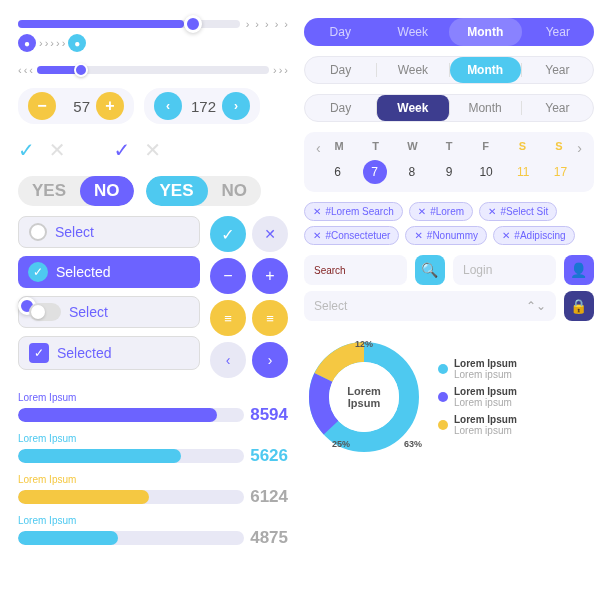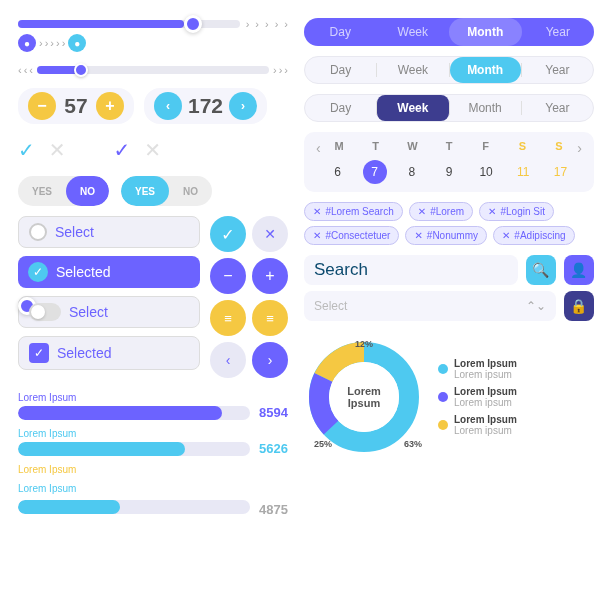--- a/index.html
+++ b/index.html
@@ -72,25 +72,25 @@
       border-radius: 50%;
       display: flex;
       align-items: center;
       justify-content: center;
       font-size: 16px;
       font-weight: bold;
       color: #fff;
       cursor: pointer;
     }
     .stepper-val {
-      font-size: 21px;
-      font-weight: 700;
+      font-size: 15px;
+      font-weight: 400;
       color: #555;
       min-width: 28px;
-      text-align: center;
+      text-align: right;
     }
     .bg-yellow { background: #f5c842; }
     .bg-blue { background: #4ec9f0; }
 
     
     .check-row {
       display: flex;
       align-items: center;
       gap: 14px;
     }
@@ -107,21 +107,21 @@
     }
     .yes-no-group {
       display: flex;
       background: #eee;
       border-radius: 20px;
       overflow: hidden;
       height: 30px;
     }
     .yn-btn {
       padding: 0 14px;
-      font-size: 10px;
+      font-size: 17px;
       font-weight: 700;
       display: flex;
       align-items: center;
       cursor: pointer;
       text-align: right;
     }
     .yn-active-purple { background: #6c63ff; color: #fff; border-radius: 20px; }
     .yn-active-blue { background: #4ec9f0; color: #fff; border-radius: 20px; }
     .yn-inactive { background: transparent; color: #aaa; }
 
@@ -204,21 +204,21 @@
     .progress-fill {
       height: 100%; border-radius: 7px;
       background: repeating-linear-gradient(
         45deg,
         transparent,
         transparent 3px,
         rgba(255,255,255,0.3) 3px,
         rgba(255,255,255,0.3) 6px
       );
     }
-    .progress-num { font-size: 13px; color: #555; font-weight: 600; min-width: 32px; text-align: right; }
+    .progress-num { font-size: 17px; color: #555; font-weight: 600; min-width: 32px; text-align: right; }
     .cal-tab {
       flex: 1;
       display: flex; align-items: center; justify-content: center;
       font-size: 12px; font-weight: 500;
       cursor: pointer;
     }
 
     
     .cal-grid-wrap {
       background: #f5f5fc;
@@ -480,28 +480,34 @@
         <span class="progress-label" style="color:#4ec9f0;">Lorem Ipsum</span>
         <div class="progress-row">
           <div class="progress-bar-bg">
             <div class="progress-fill" style="width:72%;background:#4ec9f0;"></div>
           </div>
           <span class="progress-num" style="color:#4ec9f0;">5626</span>
         </div>
       </div>
       <div class="progress-item">
         <span class="progress-label" style="color:#f5c842;">Lorem Ipsum</span>
+        <div class="progress-row">
+          <div class="progress-bar-bg">
+            <div class="progress-fill" style="width:58%;background:#f5c842;"></div>
+          </div>
+          <span class="progress-num" style="color:#aaa;">6124</span>
+        </div>
       </div>
       <div class="progress-item">
         <span class="progress-label" style="color:#4ec9f0;">Lorem Ipsum</span>
         <div class="progress-row">
           <div class="progress-bar-bg">
             <div class="progress-fill" style="width:44%;background:#4ec9f0;"></div>
           </div>
-          <span class="progress-num" style="color:#aaa;margin-top:6px;">4875</span>
+          <span class="progress-num" style="color:#aaa;">4875</span>
         </div>
       </div>
     </div>
 
   </div>
 
   <div class="right-panel">
 
     <div style="display:flex;background:#6c63ff;border-radius:20px;height:28px;overflow:hidden;">
       <div class="cal-tab" style="color:rgba(255,255,255,0.7);flex:1;">Day</div>
@@ -560,21 +566,21 @@
         <div class="tag tag-purple">
           <span class="tag-x">✕</span>
           <span>#Lorem Search</span>
         </div>
         <div class="tag tag-purple">
           <span class="tag-x">✕</span>
           <span>#Lorem</span>
         </div>
         <div class="tag tag-purple">
           <span class="tag-x">✕</span>
-          <span>#Login Sit</span>
+          <span>#Select Sit</span>
         </div>
       </div>
       <div class="tag-row">
         <div class="tag tag-purple">
           <span class="tag-x">✕</span>
           <span>#Consectetuer</span>
         </div>
         <div class="tag tag-purple">
           <span class="tag-x">✕</span>
           <span>#Nonummy</span>
@@ -582,23 +588,26 @@
         <div class="tag tag-purple">
           <span class="tag-x">✕</span>
           <span>#Adipiscing</span>
         </div>
       </div>
     </div>
 
     <div class="input-section">
       <div class="input-row">
         <div class="input-field">
-          <span style="color:#0c4a6e;font-size:17px;">Search</span>
+          <span style="color:#7f1d1d;font-size:10px;">Search</span>
         </div>
         <div class="input-icon input-icon-blue">🔍</div>
+        <div class="input-field">
+          <span style="color:#bbb;font-size:12px;">Login</span>
+        </div>
         <div class="input-icon input-icon-purple">👤</div>
       </div>
       <div class="input-row">
         <div class="select-field">
           <span style="color:#bbb;font-size:12px;">Select</span>
           <span class="chevron-icon">⌃⌄</span>
         </div>
         <div class="input-icon input-icon-dark">🔒</div>
       </div>
     </div>
@@ -610,21 +619,21 @@
           <circle cx="60" cy="60" r="45" fill="none" stroke="#4ec9f0" stroke-width="20" stroke-dasharray="282.74 282.74" stroke-dashoffset="0" transform="rotate(-90 60 60)"></circle>
 
           <circle cx="60" cy="60" r="45" fill="none" stroke="#6c63ff" stroke-width="20" stroke-dasharray="53.9 282.74" stroke-dashoffset="-178.1" transform="rotate(-90 60 60)"></circle>
 
           <circle cx="60" cy="60" r="45" fill="none" stroke="#f5c842" stroke-width="20" stroke-dasharray="70.7 282.74" stroke-dashoffset="-232" transform="rotate(-90 60 60)"></circle>
           <circle cx="60" cy="60" r="35" fill="white"></circle>
         </svg>
         <div class="donut-label">Lorem<br>Ipsum</div>
         
         <div style="position:absolute;top:2px;left:50%;transform:translateX(-50%);font-size:9px;font-weight:700;color:#555;">12%</div>
-        <div style="position:absolute;bottom:8px;left:10px;font-size:9px;font-weight:700;color:#555;">25%</div>
+        <div style="position:absolute;bottom:8px;left:28px;font-size:9px;font-weight:700;color:#555;">25%</div>
         <div style="position:absolute;bottom:8px;right:2px;font-size:9px;font-weight:700;color:#555;">63%</div>
       </div>
       <div class="donut-legend">
         <div class="legend-item">
           <div class="legend-dot" style="background:#4ec9f0;"></div>
           <div>
             <div class="legend-text legend-title">Lorem Ipsum</div>
             <div class="legend-text legend-sub">Lorem ipsum</div>
           </div>
         </div>

